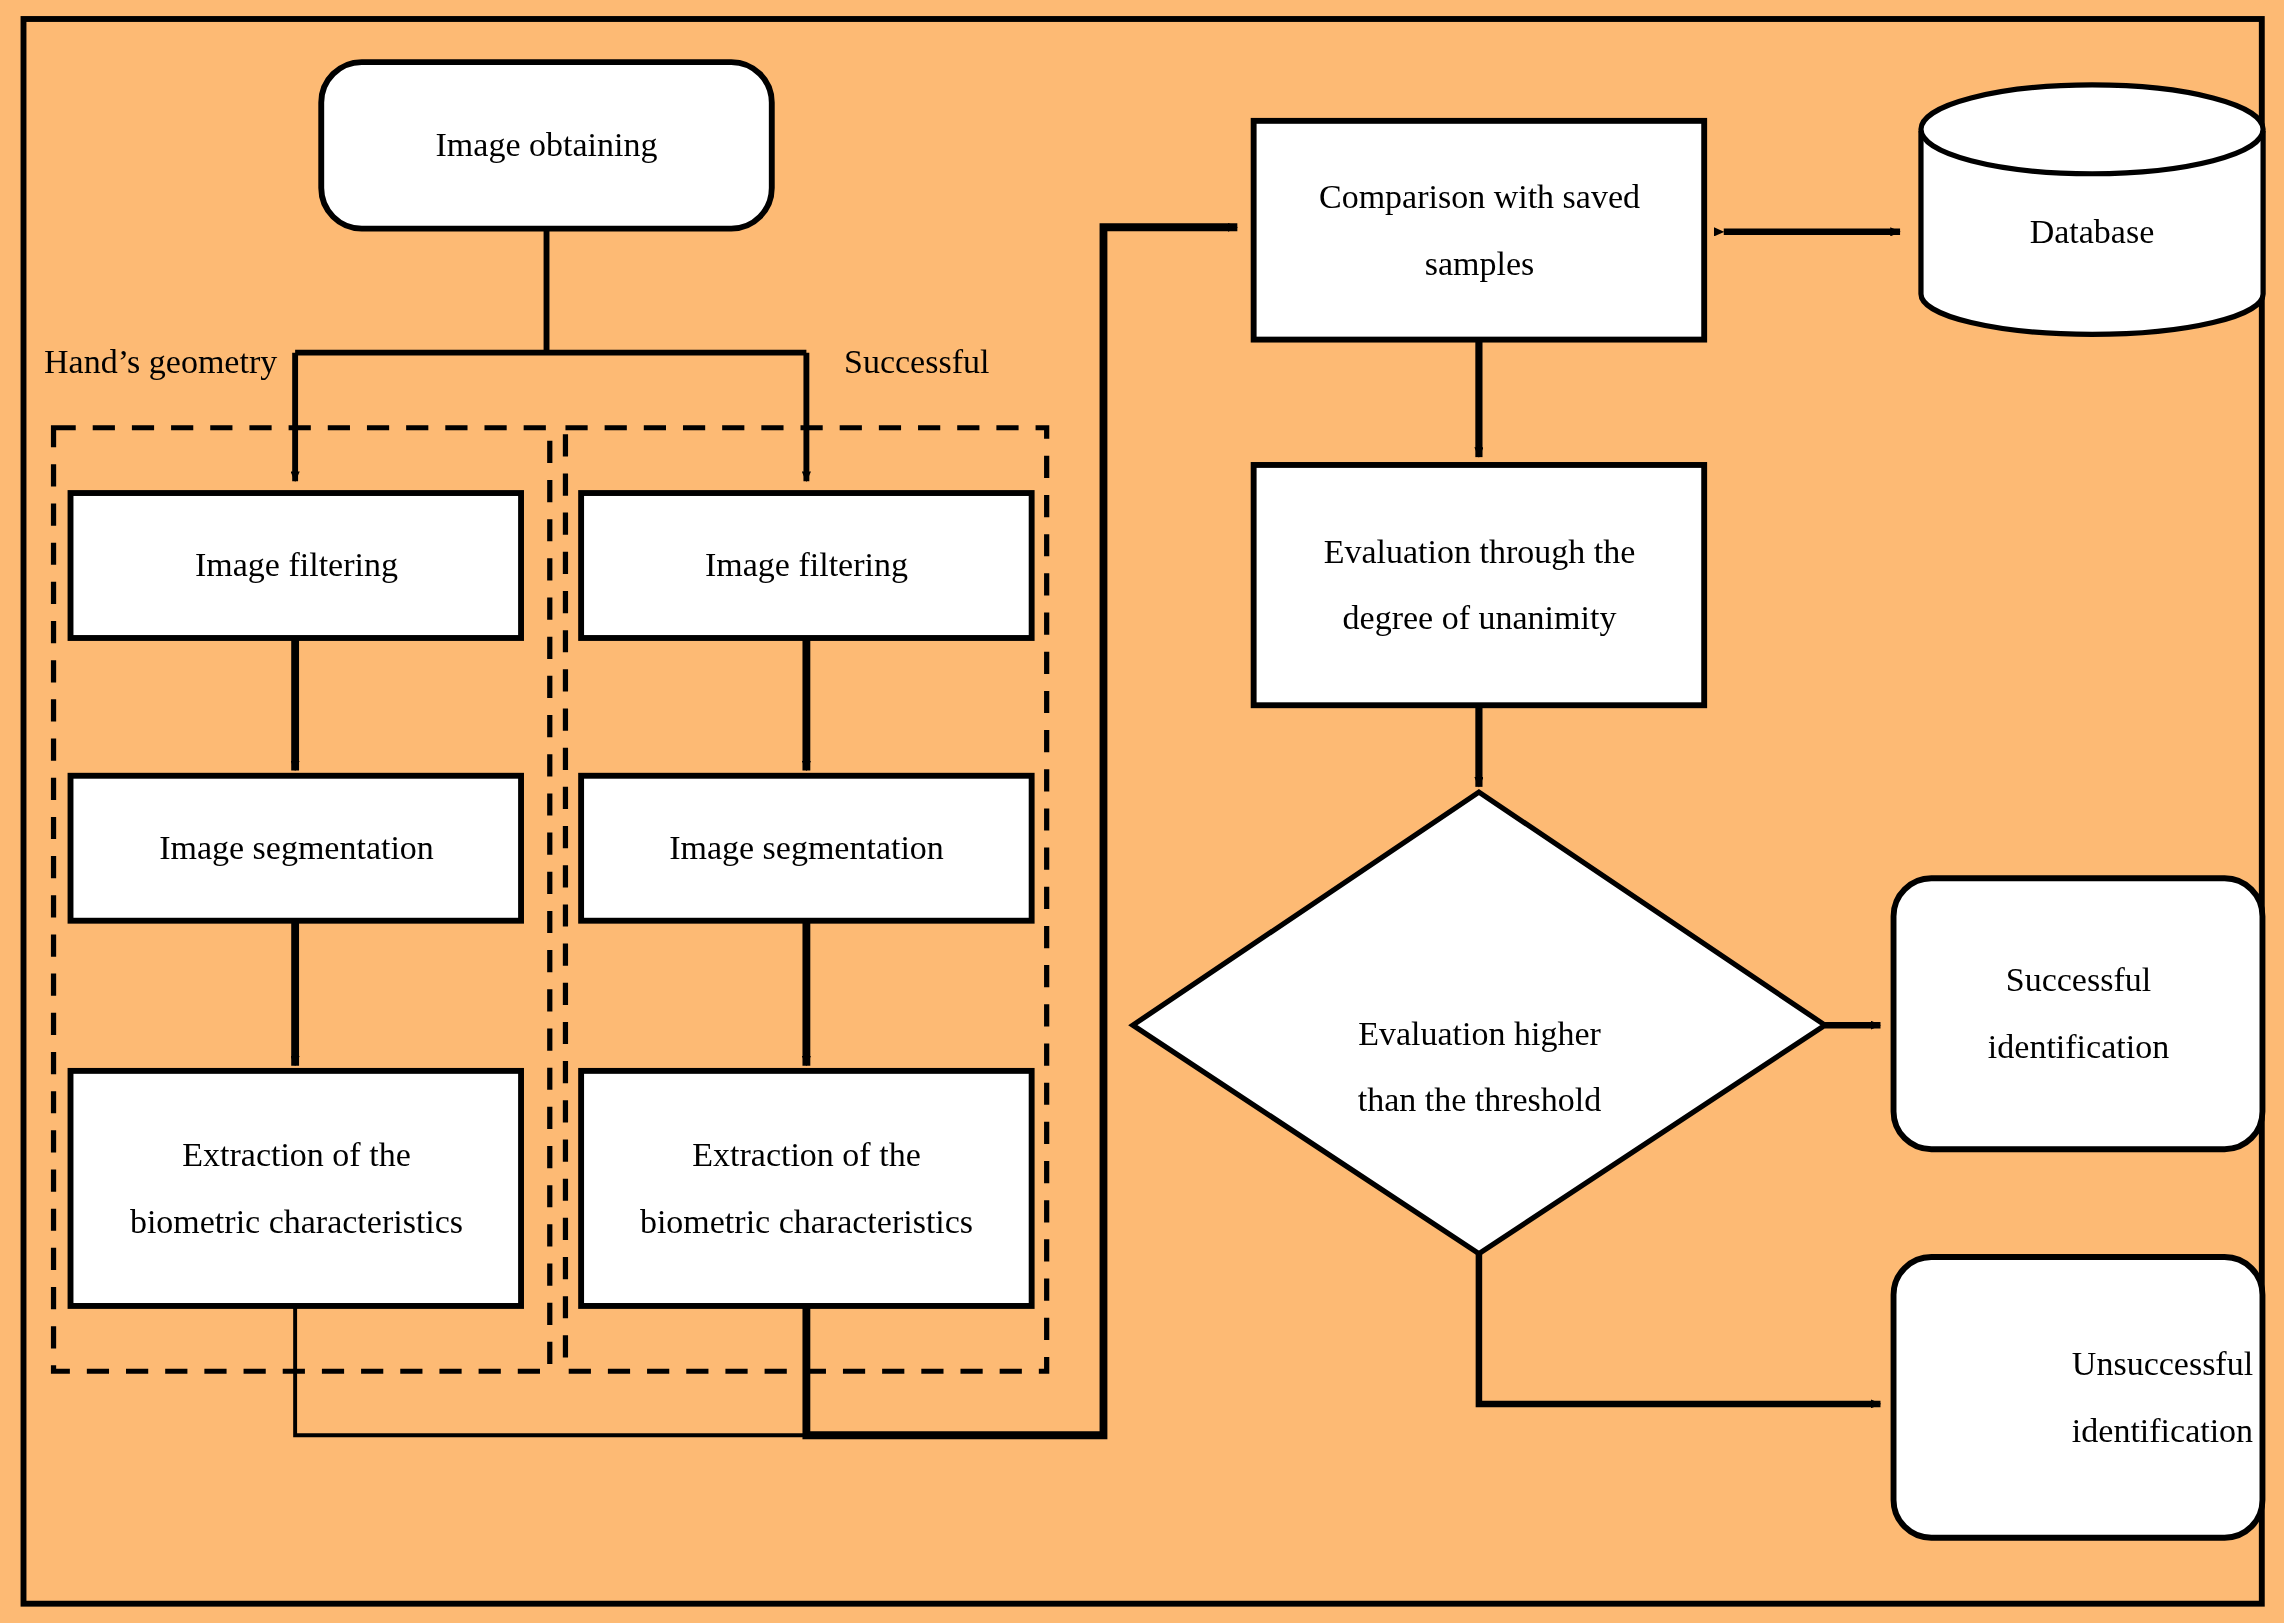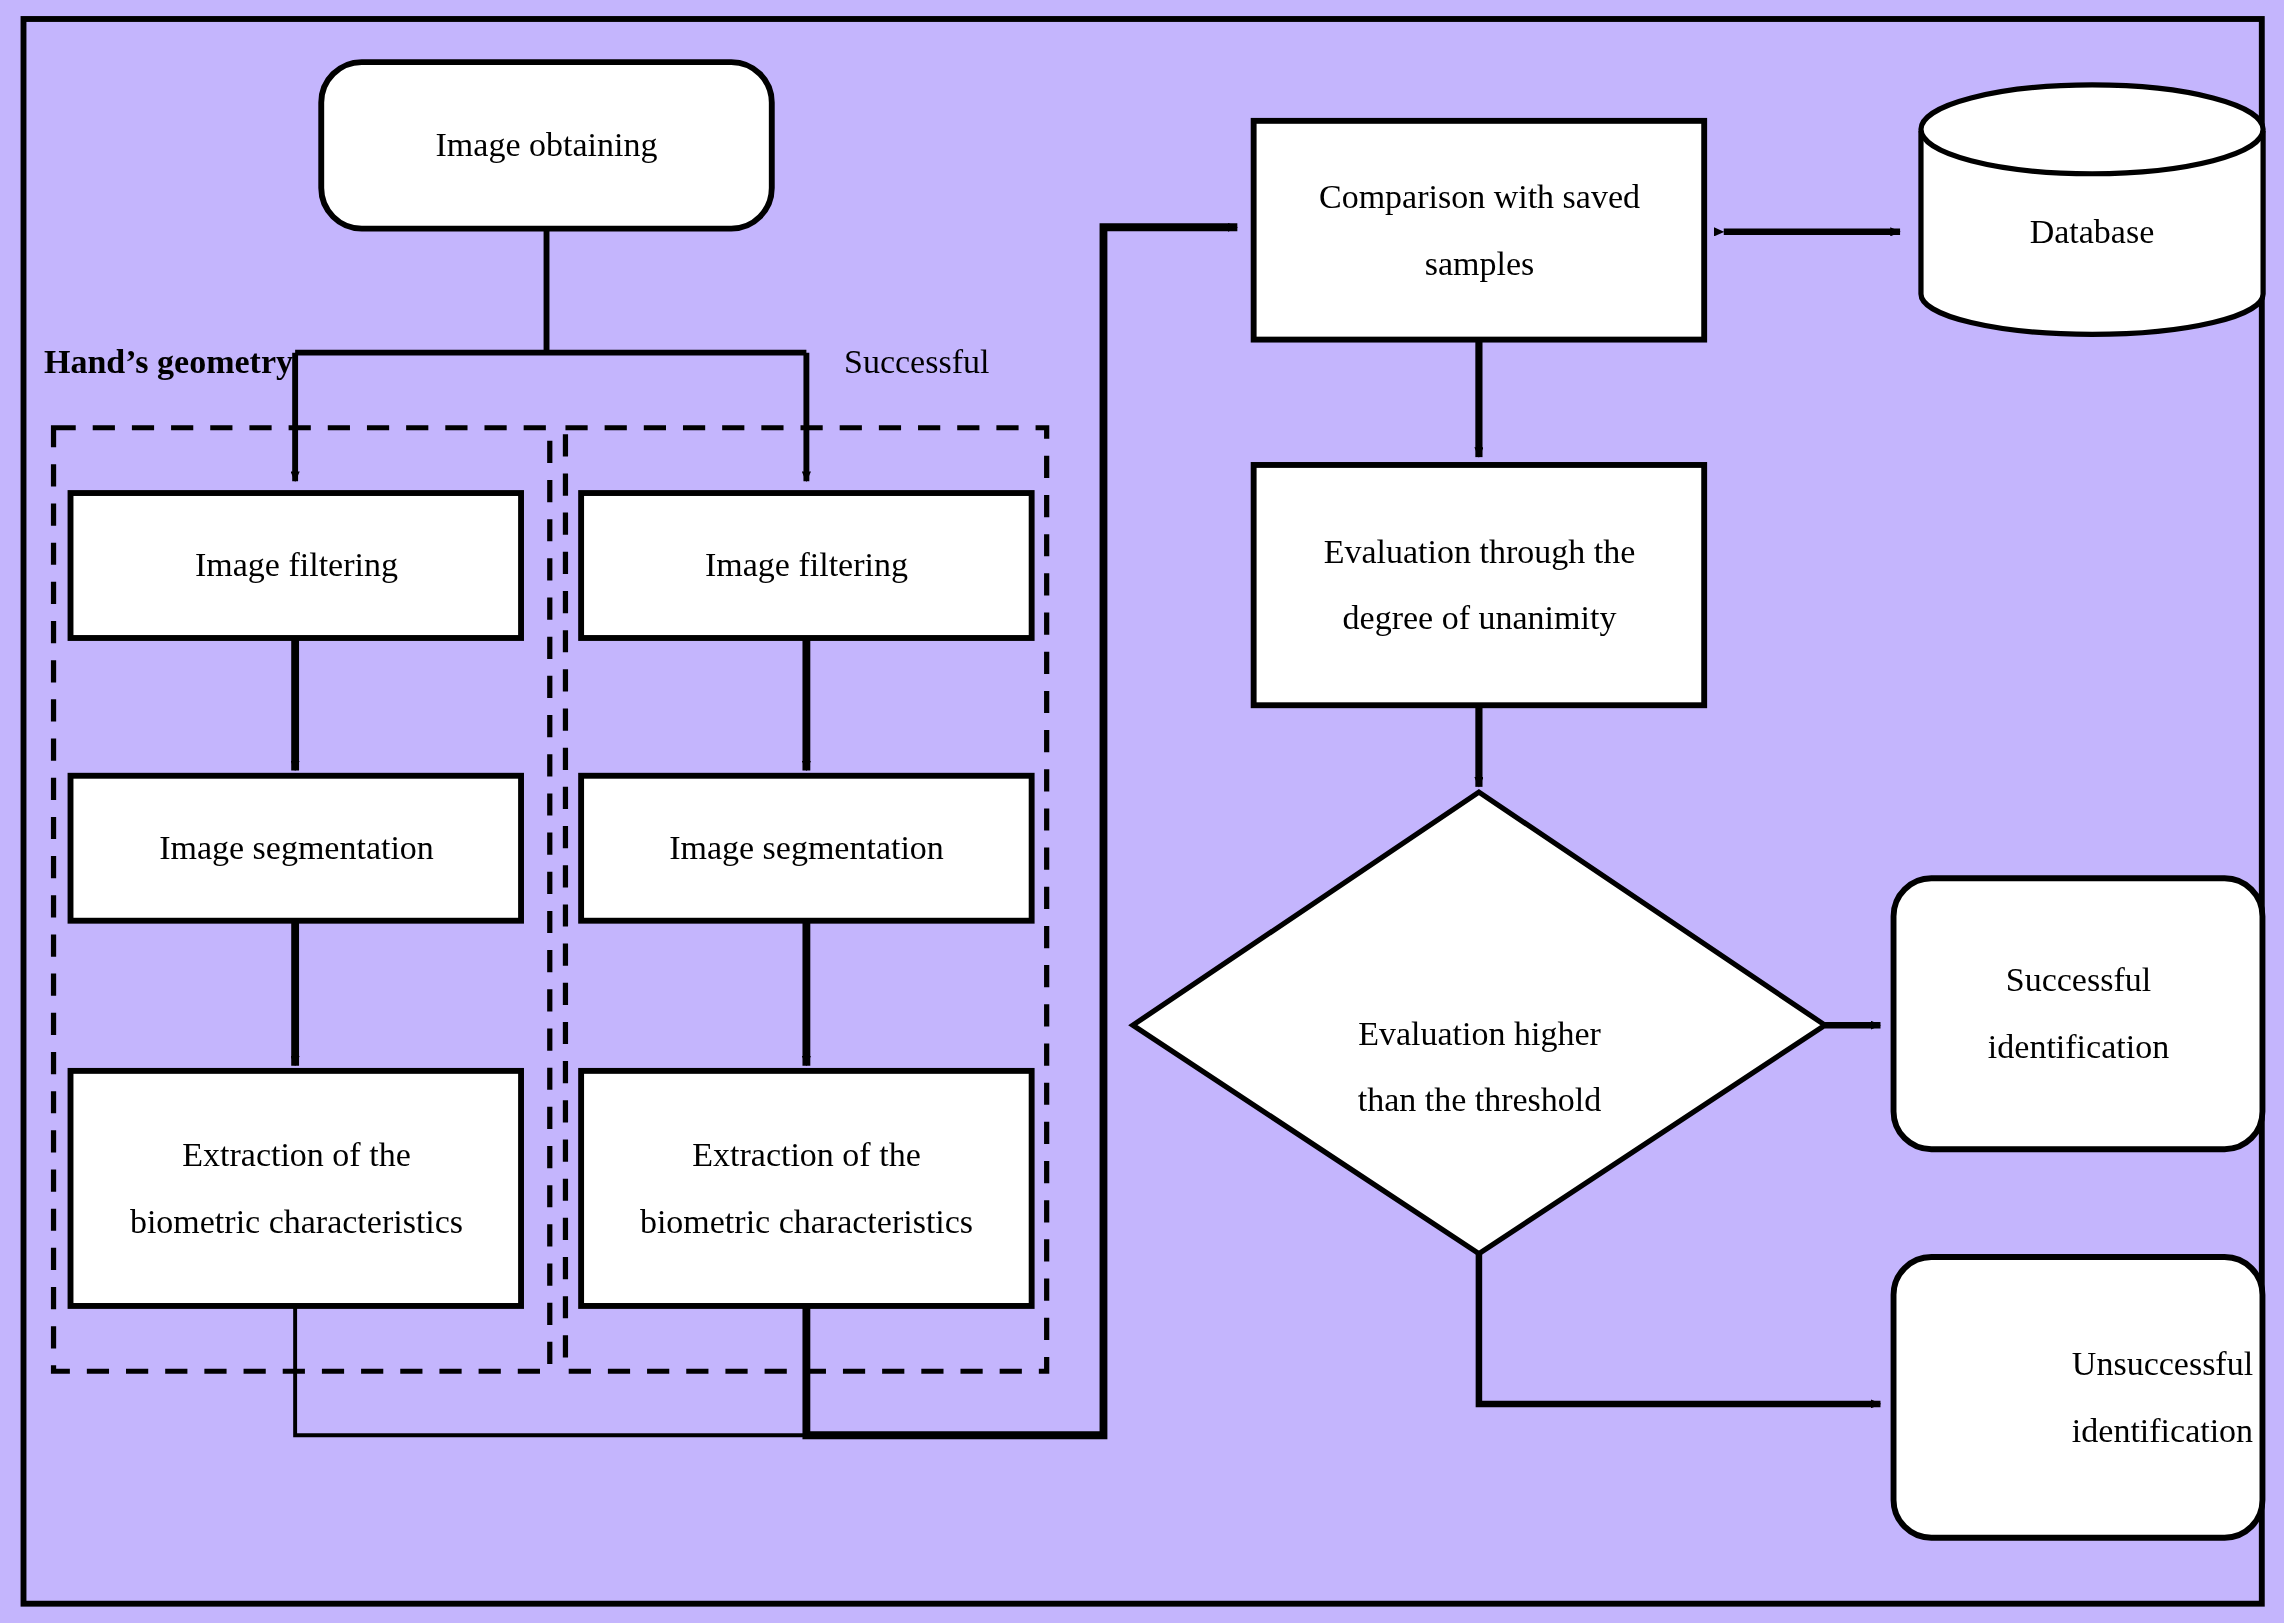--- a/index.html
+++ b/index.html
@@ -4,21 +4,21 @@
 <style>
   html, body {
     margin: 0;
     padding: 0;
     background: #ffffff;
   }
   #stage {
     position: relative;
     width: 2284px;
     height: 1624px;
-    background: #c4b5fd;
+    background: #fdba74;
     font-family: "Liberation Serif", "DejaVu Serif", serif;
     overflow: hidden;
   }
   #diagram-svg {
     position: absolute;
     left: 0;
     top: 0;
     width: 2284px;
     height: 1624px;
   }
@@ -108,21 +108,21 @@
     <path d="M2795,1570 L2880,1570" fill="none" stroke="#000000" stroke-width="10" marker-end="url(#arrowFat)"></path>
 
     <path d="M2265,1920 L2265,2150 L2880,2150" fill="none" stroke="#000000" stroke-width="10" marker-end="url(#arrowFat)"></path>
 
     <rect x="2900" y="1345" width="565" height="415" rx="58" ry="58" fill="#ffffff" stroke="#000000" stroke-width="9"></rect>
     <rect x="2900" y="1925" width="565" height="430" rx="58" ry="58" fill="#ffffff" stroke="#000000" stroke-width="9"></rect>
   </svg>
 
   <div class="node-text" style="left:321px; top:62px; width:451px; height:167px;">Image obtaining</div>
 
-  <div class="branch-label" style="left:44px; top:343px;font-weight:bold;">Hand’s geometry</div>
+  <div class="branch-label" style="left:44px; top:343px;">Hand’s geometry</div>
 
   <div class="branch-label" style="left:844px; top:343px;">Successful</div>
 
   <div class="node-text" style="left:71px; top:493px; width:451px; height:145px;">Image filtering</div>
 
   <div class="node-text" style="left:71px; top:776px; width:451px; height:145px;">Image segmentation</div>
 
   <div class="node-text" style="left:71px; top:1071px; width:451px; height:235px;">Extraction of the
 biometric characteristics</div>
 

